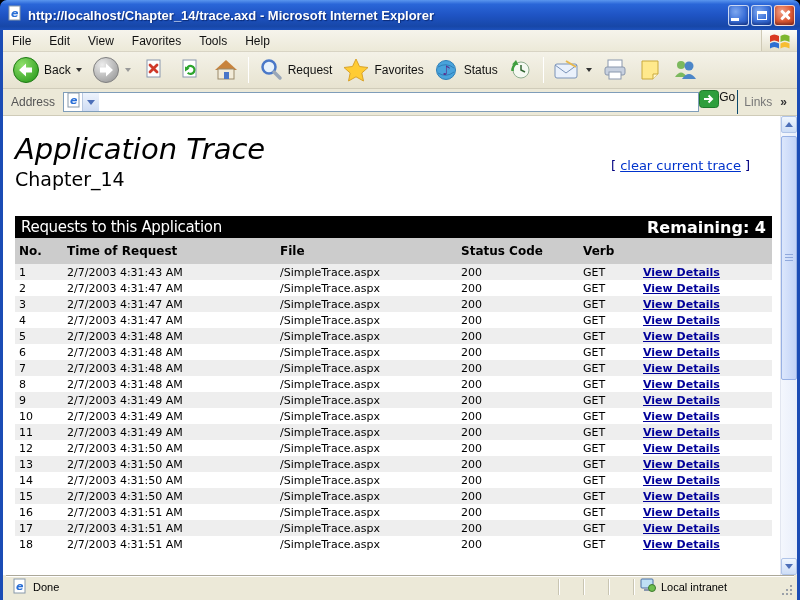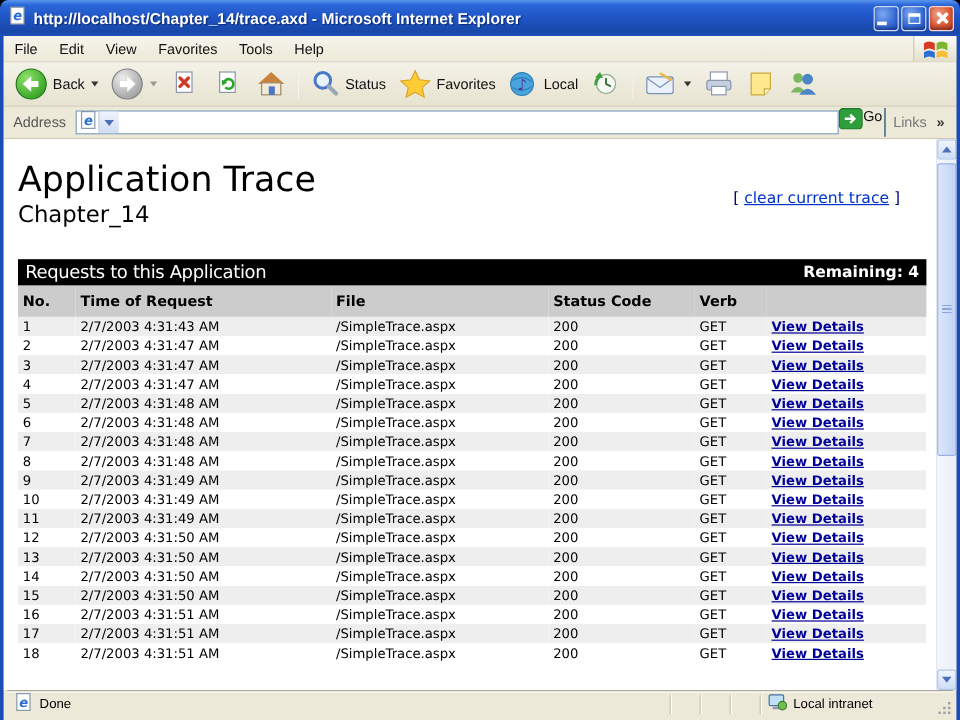--- a/index.html
+++ b/index.html
@@ -62,32 +62,32 @@
   .go-btn { display:flex; align-items:flex-start; gap:0; padding:0 0; height:24px; }
   .go-label { font-size:12px; color:#111; }
   .links-zone { display:flex; align-items:center; border-left:1px solid #0c4a6e; margin-left:2px; padding:0 6px; height:24px; }
   .links-label { font-size:12px; color:#777; margin-right:8px; }
   .chevron { font-size:12px; color:#333; font-weight:bold; }
 
   
   .content { flex:1; display:flex; overflow:hidden; background:#fff; }
   .page { flex:1; overflow:hidden; position:relative; padding:16px 8px 0 12px;
     font-family:"DejaVu Sans", sans-serif; }
-  .page-title { font-size:29px; font-weight:400; color:#000; line-height:34px; }
+  .page-title { font-size:29px; font-weight:400; color:#000; line-height:34px;font-style:italic; }
   .page-subtitle { font-size:19px; font-weight:400; color:#000; line-height:26px; }
   .clear-row { position:absolute; top:42px; right:30px; font-size:13px; color:#000080; }
   .clear-link { color:#0033cc; text-decoration:underline; cursor:pointer; margin:0 4px; }
   .physdir-row { text-align:right; margin-top:16px; font-size:13px; padding-right:6px; }
   .physdir-label { font-weight:bold; }
   .physdir-value { margin-left:4px; }
 
   .req-bar { margin-top:24px; background:#000; color:#fff; height:22px; display:flex; align-items:center;
     justify-content:space-between; padding:0 6px; }
   .req-title { font-size:15px; font-weight:normal; letter-spacing:-0.3px; }
-  .req-remaining { font-size:13px; font-weight:bold;margin-left:23px; }
+  .req-remaining { font-size:16px; font-weight:bold;margin-left:23px; }
 
   table.req { width:100%; border-collapse:collapse; table-layout:fixed; }
   table.req th { background:#ccc; text-align:left; font-size:12px; font-weight:bold; height:26px; padding:0 4px; }
   table.req td { font-size:11px; height:16px; padding:0 4px; white-space:nowrap; overflow:hidden; color:#000; }
   table.req tbody tr:nth-child(odd) { background:#eee; }
   .details-link { color:#000099; font-weight:bold; text-decoration:underline; cursor:pointer; }
 
   
   .scrollbar { flex:0 0 17px; background:linear-gradient(90deg,#f4f7fd,#e9eefa); border-left:1px solid #e2e6f0;
     display:flex; flex-direction:column; }
@@ -221,39 +221,39 @@
         </span>
       </div>
       <i class="tb-sep"></i>
       <div class="tb-btn">
         <span>
           <svg width="26" height="26">
               <circle cx="11" cy="10" r="6.5" fill="#e8f2fb" stroke="#4a78c8" stroke-width="2.5"></circle>
           <line x1="16" y1="15" x2="22" y2="21" stroke="#9aa7b8" stroke-width="3.5" stroke-linecap="round"></line>
             </svg>
         </span>
-        <span class="tb-label">Status</span>
+        <span class="tb-label">Request</span>
       </div>
       <div class="tb-btn">
         <span>
           <svg width="28" height="26">
               <polygon points="14,2 17.5,9.5 26,10.5 19.8,16 21.5,24 14,19.8 6.5,24 8.2,16 2,10.5 10.5,9.5" fill="#ffcc33" stroke="#d9a32a"></polygon>
             </svg>
         </span>
         <span class="tb-label">Favorites</span>
       </div>
       <div class="tb-btn">
         <span>
           <svg width="26" height="26">
               <circle cx="12" cy="13" r="9.5" fill="#49a3dc" stroke="#2e7fb8"></circle>
           <path d="M4 10 q8 -5 16 1 M4 16 q8 5 16 -1" stroke="#2e7fb8" fill="none"></path>
           <text x="8" y="18" font-size="13" fill="#5a2e8c" font-weight="bold">♪</text>
             </svg>
         </span>
-        <span class="tb-label">Local</span>
+        <span class="tb-label">Status</span>
       </div>
       <div class="tb-btn">
         <span>
           <svg width="26" height="26">
               <circle cx="13" cy="13" r="8" fill="#f5f9f2" stroke="#8fae8f"></circle>
           <path d="M13 8 v5 l4 2" stroke="#336633" stroke-width="1.5" fill="none"></path>
           <path d="M4.5 14 a9 9 0 0 1 3.5 -7.5" stroke="#3e9e3e" stroke-width="2.5" fill="none"></path>
           <polygon points="8,3 10.5,8 4,7.5" fill="#3e9e3e"></polygon>
             </svg>
         </span>

